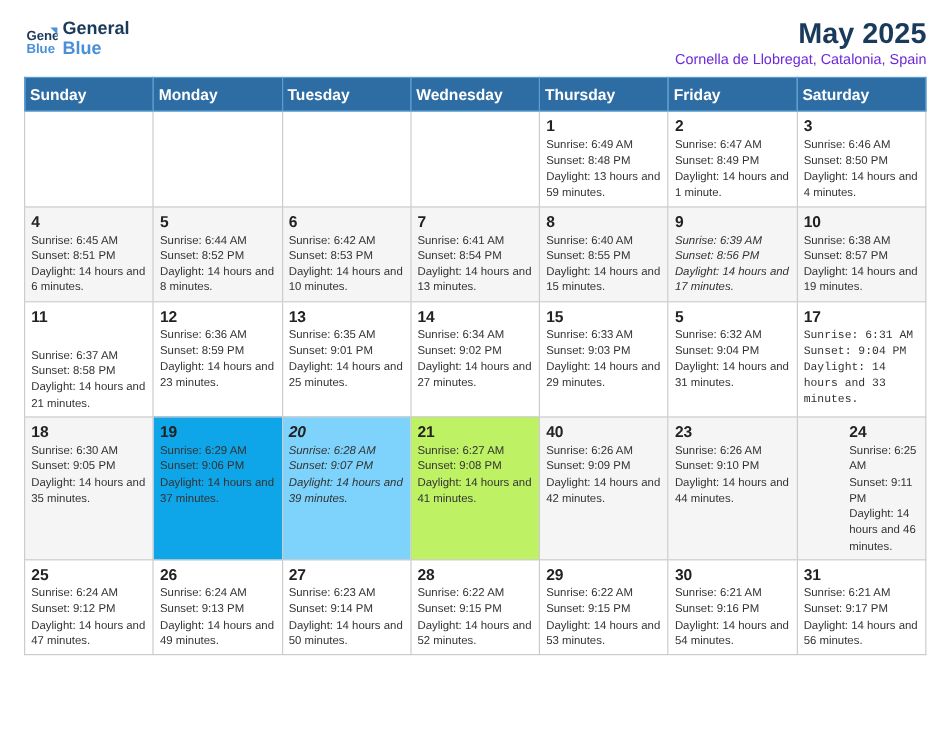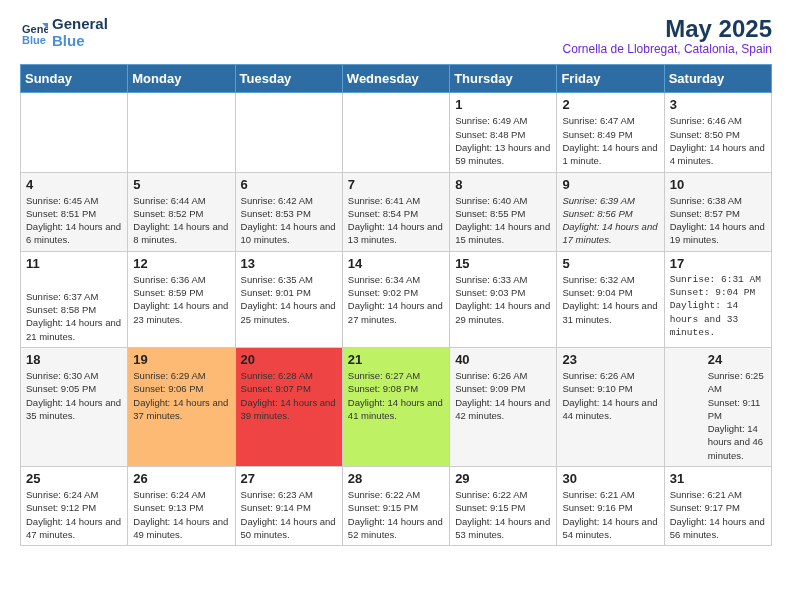--- a/index.html
+++ b/index.html
@@ -169,27 +169,27 @@
 Daylight: 14 hours and 33 minutes.</div>
           </td>
         </tr>
         <tr>
           <td style="background: rgb(245, 245, 245);">
             <div class="day-num">18</div>
             <div class="day-info" style="white-space: pre-line;">Sunrise: 6:30 AM
 Sunset: 9:05 PM
 Daylight: 14 hours and 35 minutes.</div>
           </td>
-          <td style="background: #fdba74;">
+          <td style="background: #0ea5e9;">
             <div class="day-num">19</div>
             <div class="day-info" style="white-space: pre-line;">Sunrise: 6:29 AM
 Sunset: 9:06 PM
 Daylight: 14 hours and 37 minutes.</div>
           </td>
-          <td style="background: #ef4444;">
+          <td style="background: #7dd3fc; font-style: italic;">
             <div class="day-num">20</div>
             <div class="day-info" style="white-space: pre-line;">Sunrise: 6:28 AM
 Sunset: 9:07 PM
 Daylight: 14 hours and 39 minutes.</div>
           </td>
           <td style="background: #bef264;">
             <div class="day-num">21</div>
             <div class="day-info" style="white-space: pre-line;">Sunrise: 6:27 AM
 Sunset: 9:08 PM
 Daylight: 14 hours and 41 minutes.</div>

